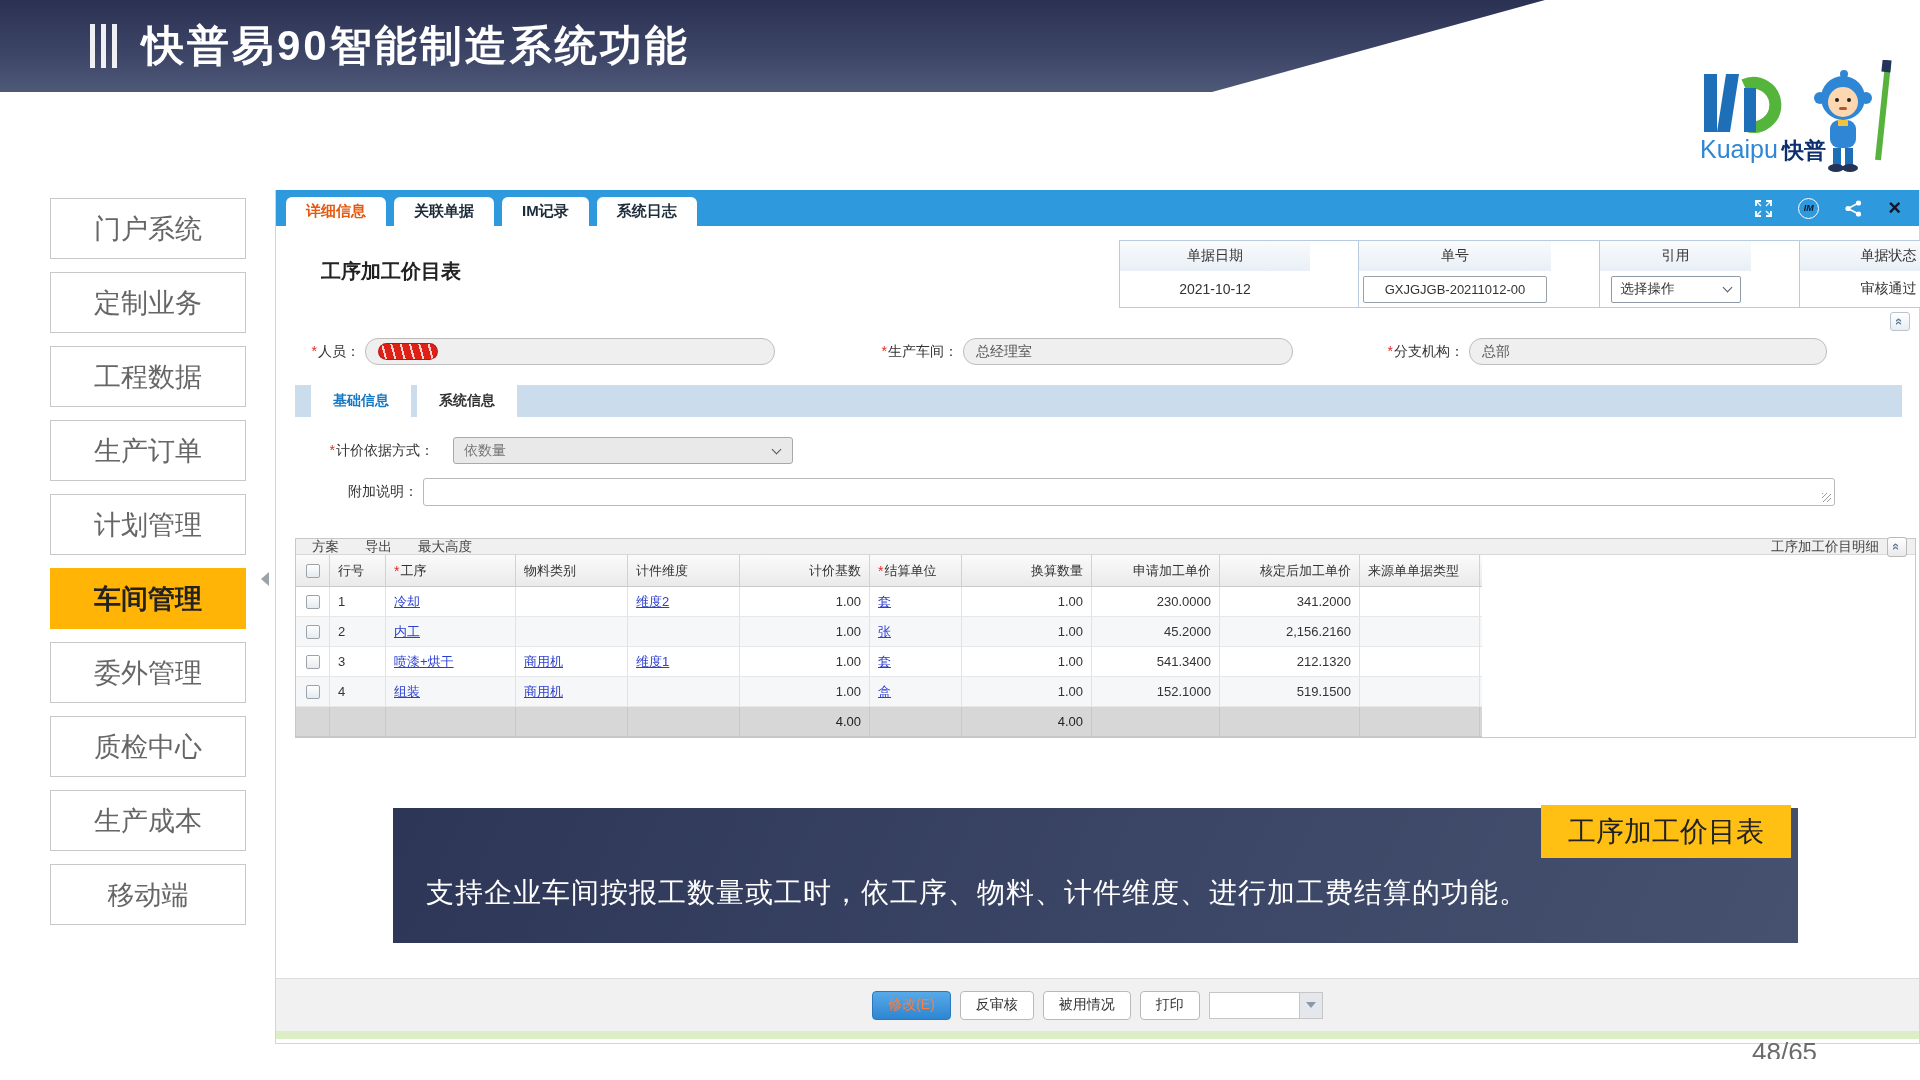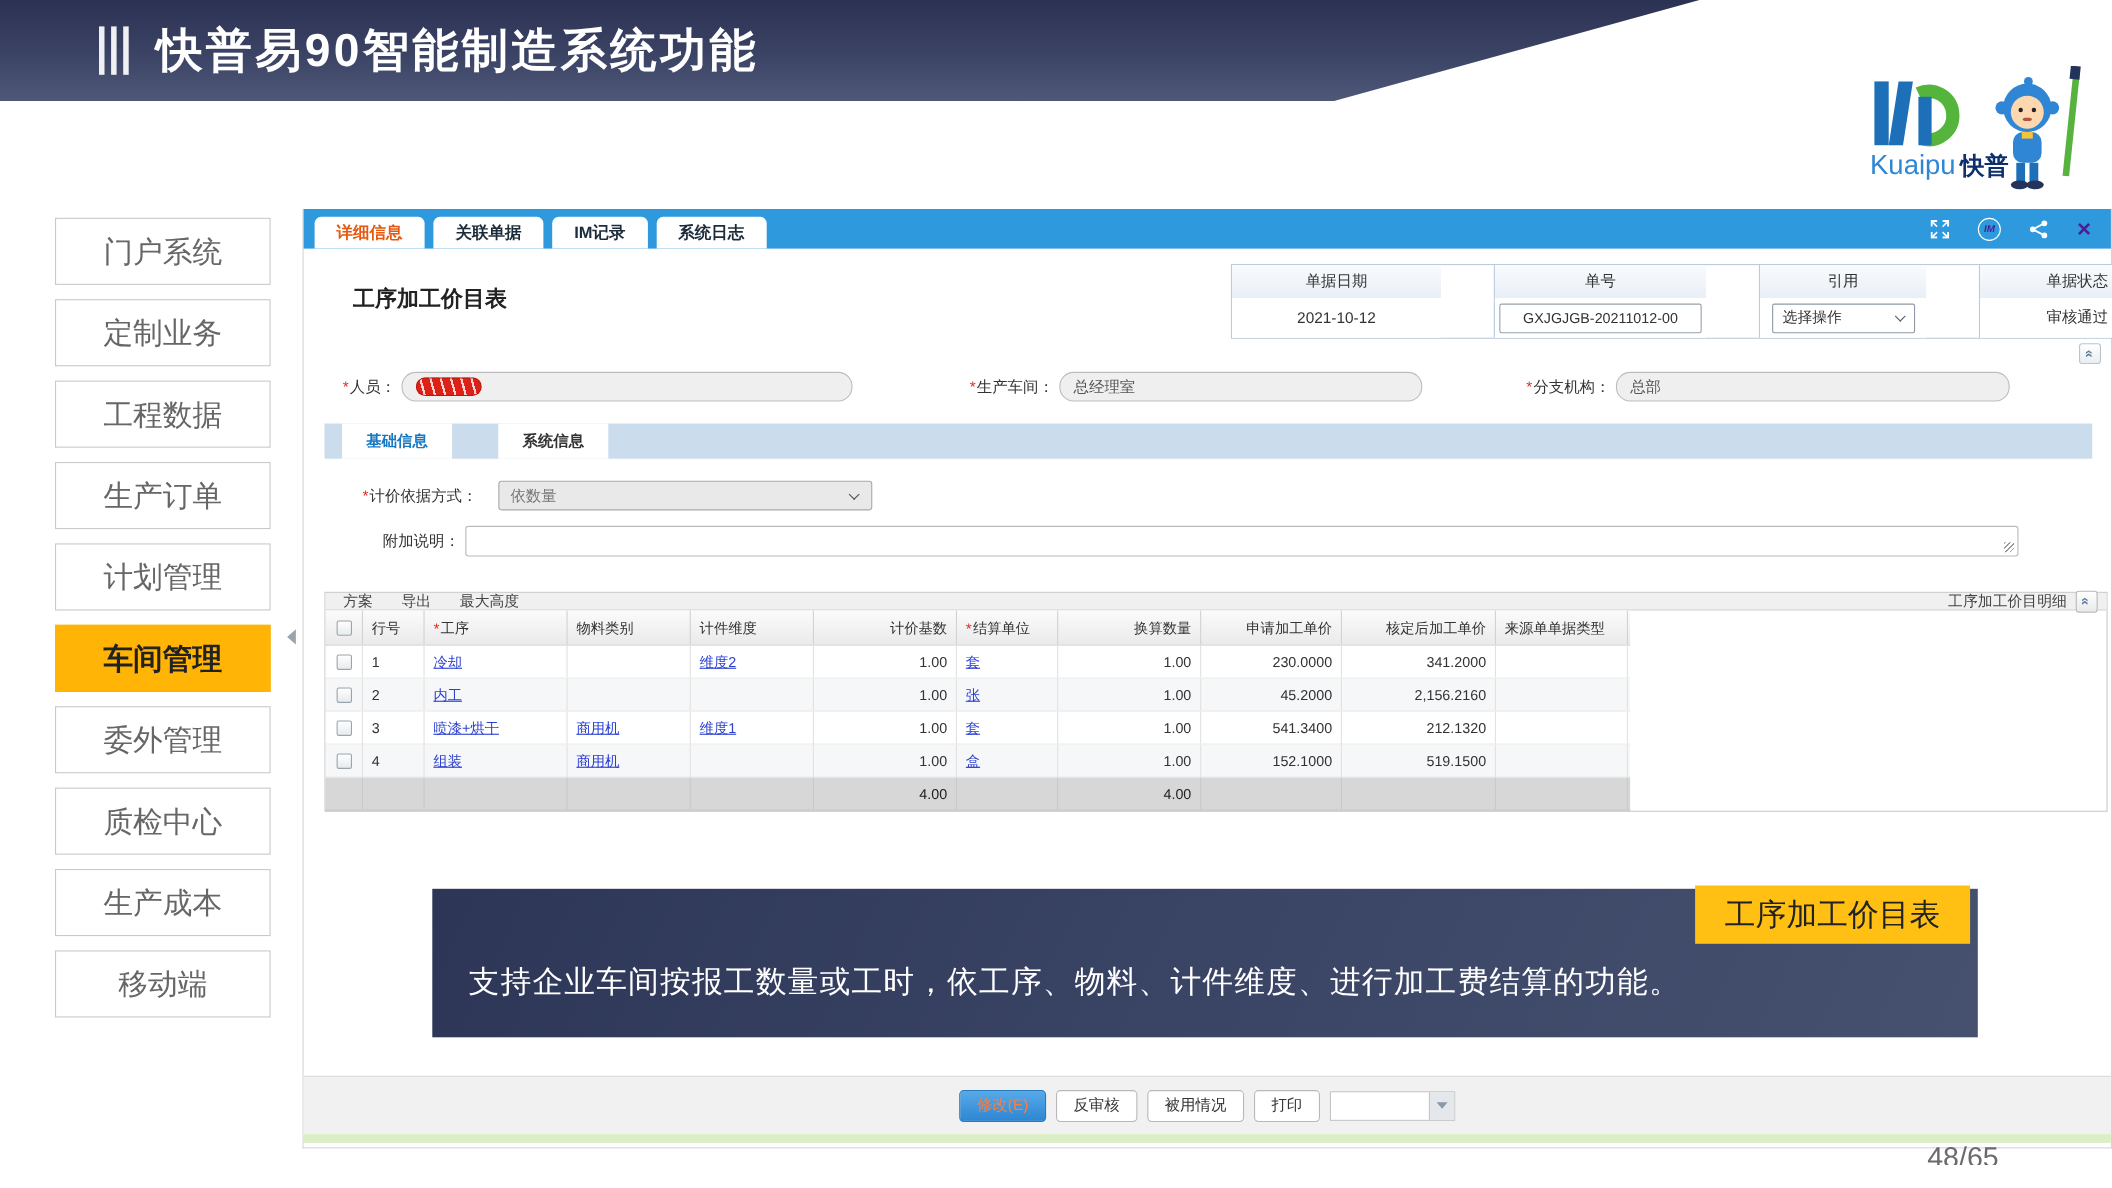--- a/index.html
+++ b/index.html
@@ -25,21 +25,21 @@
                     border-top:7px solid transparent; border-bottom:7px solid transparent; border-right:8px solid #9ba3ab; }
 
   
   .panel { position:absolute; left:275px; top:190px; width:1645px; height:854px; background:#fff; border:1px solid #d5d5d5; border-top:none; }
 
   .tabbar { position:absolute; left:0; top:0; width:100%; height:36px; background:#2f99dd; display:flex; }
   .tabs { display:flex; margin-left:10px; }
   .wtab { height:29px; margin-top:7px; margin-right:8px; padding:0 20px; background:#fff; border-radius:6px 6px 0 0;
           display:flex; align-items:center; font-size:15px; font-weight:bold; color:#1c2b39; cursor:pointer; white-space:nowrap; }
   .wtab.active { color:#e4590f; }
-  .wicons { position:absolute; right:18px; top:0; height:36px; display:flex; align-items:center; gap:26px; color:#4c1d95; }
+  .wicons { position:absolute; right:18px; top:0; height:36px; display:flex; align-items:center; gap:26px; color:#0f172a; }
   .wicons span { display:flex; align-items:center; justify-content:center; cursor:pointer; }
   .imic { width:21px; height:21px; border:1.5px solid #fff; border-radius:50%; font-size:9px; font-weight:bold; font-style:italic; }
   .xic { font-size:22px; font-weight:bold; line-height:1; }
 
   .doctitle { position:absolute; left:45px; top:68px; font-size:20px; font-weight:bold; color:#222; }
 
   
   .infotbl { position:absolute; left:843px; top:50px; border:1px solid #b9cbdd; }
   .irow { display:flex;gap:48px; }
   .icell { display:flex; align-items:center; justify-content:center; border-left:1px solid #b9cbdd; font-size:14px; color:#333; }
@@ -64,21 +64,21 @@
   .req { color:#e02b20; font-style:normal; margin-right:1px; font-size:14px; }
   .finput { height:27px; background:#efefef; border:1px solid #bdbdbd; border-radius:13px; font-size:14px; color:#555;
             line-height:25px; padding-left:12px; }
   .f-person { left:12px; top:148px; } .f-person .flabel { width:72px; } .f-person .finput { width:410px; margin-left:5px; }
   .redact { display:inline-block; width:60px; height:17px; margin-top:4px; background:#dd2117; border-radius:9px;
             box-shadow:inset 0 0 0 1px #b51810; background-image:repeating-linear-gradient(75deg,transparent 0 7px,rgba(255,255,255,.8) 7px 9px); }
   .f-workshop { left:570px; top:148px; } .f-workshop .flabel { width:112px; } .f-workshop .finput { width:330px; margin-left:5px; }
   .f-branch { left:1098px; top:148px; } .f-branch .flabel { width:90px; } .f-branch .finput { width:358px; margin-left:5px; }
 
   
-  .subtabs { position:absolute; left:19px; top:195px; width:1607px; height:32px; background:#cbdcec; display:flex; padding-left:16px;gap:36px; }
+  .subtabs { position:absolute; left:19px; top:195px; width:1607px; height:32px; background:#cbdcec; display:flex; padding-left:16px; }
   .stab { height:32px; padding:0 22px; background:#fff; display:flex; align-items:center; font-size:14px; font-weight:bold;
           color:#333; margin-right:6px; cursor:pointer; }
   .stab.active { color:#1779c4; }
 
   .dropdown { height:27px; background:#e9e9e9; border:1px solid #a9a9a9; border-radius:3px; display:flex; align-items:center; cursor:pointer; }
   .ddtext { font-size:14px; color:#777; padding-left:10px; }
   .dropdown .chev { margin-left:auto; margin-right:12px; }
   .f-basis { left:12px; top:247px; } .f-basis .flabel { width:146px; } .f-basis .dropdown { width:340px; margin-left:19px; }
   .f-defect { left:545px; top:247px; } .f-defect .flabel { width:142px; } .f-defect .dropdown { width:330px; margin-left:3px; }
   .f-note { left:12px; top:288px; } .f-note .flabel { width:130px; }

